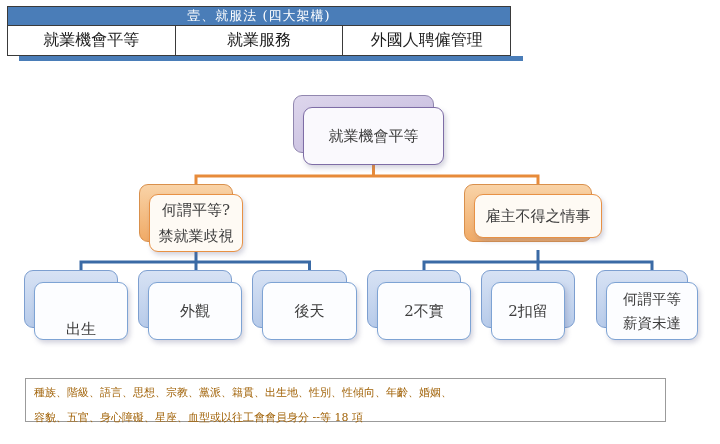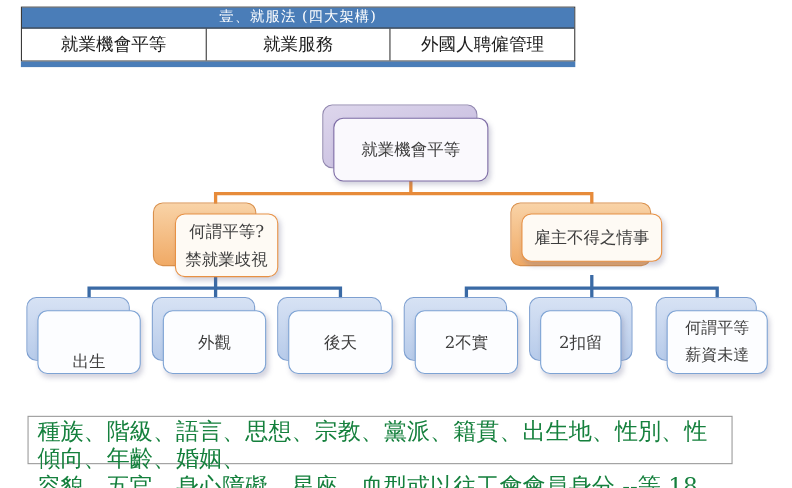--- a/index.html
+++ b/index.html
@@ -2,21 +2,21 @@
 <html><head>
 <meta charset="utf-8">
 <style>
   html,body{margin:0;padding:0;background:#fff;}
   .stage{
     position:relative;width:720px;height:444px;background:#ffffff;overflow:hidden;
     font-family:"DejaVu Serif","Liberation Serif",serif;color:#3d3d3d;
   }
   
   .law-table{
-    position:absolute;left:19px;top:6px;width:504px;
+    position:absolute;left:7px;top:6px;width:504px;
     border:1.5px solid #3a3a3a;background:#fff;box-sizing:border-box;
   }
   .lt-header{
     height:18px;line-height:18px;background:#4a7db8;color:#ffffff;
     text-align:center;font-size:13px;border-bottom:1px solid #3a3a3a;
     letter-spacing:1px;
   }
   .lt-row{display:flex;height:29px;}
   .lt-cell{
     flex:1;display:flex;align-items:center;justify-content:center;
@@ -42,36 +42,36 @@
   }
   .mainbox.purple{background:#faf9fd;border:1.4px solid #7e6da6;}
   .mainbox.orange{background:#fefaf4;border:1.4px solid #e89144;}
   .mainbox.blue{background:#fcfdff;border:1.4px solid #7da3d4;}
   .mainbox .l2{line-height:26px;}
   .leaf6 .l2{line-height:24px;font-size:14.5px;}
   
   .n-root-b{left:293px;top:95px;width:141px;height:58px;}
   .n-root-m{left:303px;top:107px;width:141px;height:58px;}
   .n-bl-b{left:139px;top:184px;width:94px;height:58px;}
-  .n-bl-m{left:159px;top:194px;width:94px;height:58px;}
+  .n-bl-m{left:149px;top:194px;width:94px;height:58px;}
   .n-br-b{left:464px;top:184px;width:128px;height:58px;}
   .n-br-m{left:474px;top:194px;width:128px;height:44px;}
   .lf-b{top:270px;height:58px;}
   .lf-m{top:282px;height:58px;}
   .lf1b{left:24px;width:94px;}   .lf1m{left:34px;width:94px;justify-content:flex-end;}
   .lf2b{left:138px;width:94px;}  .lf2m{left:148px;width:94px;}
   .lf3b{left:252px;width:95px;}  .lf3m{left:262px;width:95px;font-family:Liberation Serif, serif;}
   .lf4b{left:367px;width:94px;}  .lf4m{left:377px;width:94px;}
   .lf5b{left:481px;width:94px;}  .lf5m{left:491px;width:74px;}
   .lf6b{left:596px;width:92px;}  .lf6m{left:606px;width:92px;}
   
   .note{
     position:absolute;left:25px;top:378px;width:641px;height:44px;
     border:1.5px solid #9b9b9b;box-sizing:border-box;background:#fff;
-    font-size:21px;line-height:25px;color:#15803d;padding:1px 8px;
+    font-size:11px;line-height:25px;color:#a16207;padding:1px 8px;
   }
 </style>
 </head>
 <body>
 
 <div class="stage">
 
   <div class="law-table">
     <div class="lt-header">壹、就服法 (四大架構)</div>
     <div class="lt-row">

